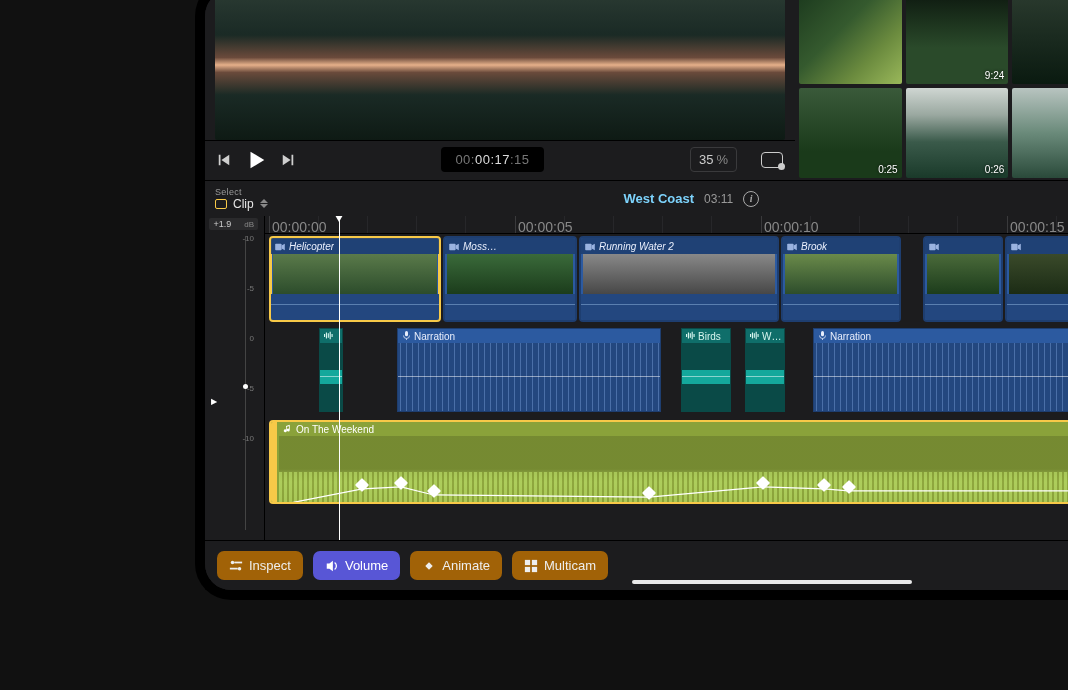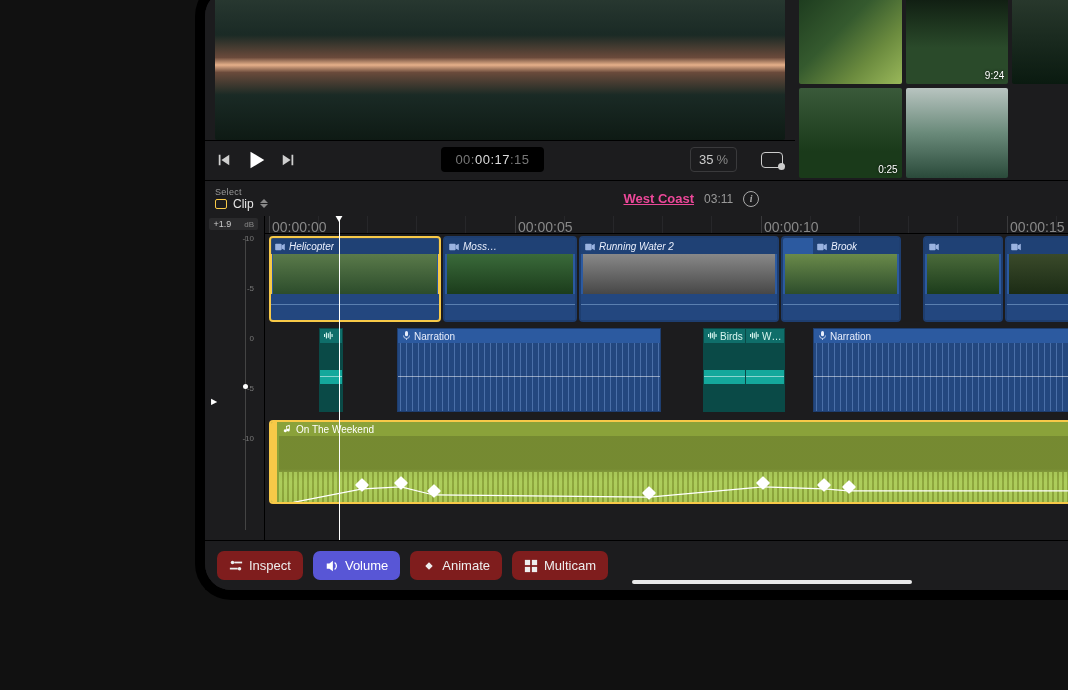--- a/index.html
+++ b/index.html
@@ -53,21 +53,21 @@
   .sel-col { display:flex; flex-direction:column; gap:0; }
   .sel-label { font-size: 9px; color: #999; letter-spacing:.3px; }
   .sel-val { display:flex; align-items:center; gap:6px; }
   .sel-chip { width:12px; height:10px; border: 1.5px solid #f7c948; border-radius:2px; }
   .sel-text { font-size: 12px; color:#e5e5e5; }
   .sort-ic { width:8px; display:flex; flex-direction:column; gap:1px; }
   .sort-ic span{ width:0;height:0;border-left:4px solid transparent;border-right:4px solid transparent;}
   .sort-ic .up{border-bottom:4px solid #888;}
   .sort-ic .dn{border-top:4px solid #888;}
   .spacer { flex: 1; }
-  .proj-title { color: #ec4899; font-size: 13px; font-weight: 600; text-decoration: underline; }
+  .proj-title { color: #7dd3fc; font-size: 13px; font-weight: 600; }
   .proj-dur { color: #999; font-size: 12px; }
   .info { width:16px; height:16px; border:1.2px solid #aaa; border-radius:50%; color:#aaa; font: italic 700 10px/14px serif; text-align:center; }
 
   
   .timeline { flex: 1; position: relative; background: #1c1c1e; display: flex; }
   .meter-col { width: 60px; background:#1c1c1e; border-right:1px solid #000; position:relative; }
   .db-readout { position:absolute; top:2px; right:6px; font-size:9px; color:#ccc; background:#2a2a2c; padding:1px 4px; border-radius:2px;}
   .db-unit { color:#888; font-size:8px; margin-left:13px; }
   .meter-scale { position:absolute; top:20px; bottom:10px; right:18px; width:1px; background:#444; }
   .meter-tick { position:absolute; right:10px; font-size:8px; color:#777; }
@@ -120,21 +120,21 @@
   .mclip::before { content:""; position:absolute; left:0; top:0; bottom:0; width:6px; background:#f7c948; }
   .mclip-head { position:relative; height:14px; padding-left:12px; display:flex; align-items:center; gap:4px; font-size:10px; color:#fff; }
   .note-ic svg { width:9px; height:9px; }
   .mclip-body { position:absolute; top:14px; left:8px; right:0; bottom:0; background: linear-gradient(180deg, rgba(0,0,0,.15) 0 50%, rgba(174, 206, 92, .9) 70%, #8aa23a 100%); }
   .mclip-wave { position:absolute; left:0; right:0; bottom:0; height:30px; background: repeating-linear-gradient(90deg, #aece5c 0 3px, #8aa23a 3px 5px); opacity:.85; }
   .vol-curve { position:absolute; left:0; right:0; top:0; bottom:0; pointer-events:none; }
   .kf { position:absolute; width:10px; height:10px; background:#fff; transform: translate(-50%,-50%) rotate(45deg); border-radius:1px; cursor:pointer; }
 
   
   .bottom { height: 50px; display:flex; align-items:center; gap:10px; padding: 0 12px; border-top:1px solid #000; }
-  .btn { display:inline-flex; align-items:center; gap:6px; padding: 7px 12px; border-radius:7px; background:#7f1d1d; color:#eee; font-size:13px; cursor:pointer; }
+  .btn { display:inline-flex; align-items:center; gap:6px; padding: 7px 12px; border-radius:7px; background:#a16207; color:#eee; font-size:13px; cursor:pointer; }
   .btn.active { background:#5856d6; color:#fff; }
   .btn .ic { display:inline-flex; }
   .btn svg { width:14px; height:14px; }
   .home-ind { position:absolute; bottom:6px; left:50%; transform:translateX(-10%); width:280px; height:4px; border-radius:3px; background:#fff; opacity:.9; }
 </style>
 </head>
 <body>
 
 <div class="device">
   <div class="screen">
@@ -170,20 +170,23 @@
         </div>
       </div>
       <div class="media" id="media">
           <div class="thumb th1"></div>
           <div class="thumb th2">
             <span class="dur">9:24</span>
           </div>
           <div class="thumb th3"></div>
           <div class="thumb th4">
             <span class="dur">0:25</span>
+          </div>
+          <div class="thumb th5">
+            <span class="dur">0:26</span>
           </div>
           <div class="thumb th6"></div>
         </div>
     </div>
 
     <div class="titlebar">
 
       <div class="sel-col">
         <span class="sel-label">Select</span>
         <span class="sel-val">
@@ -272,21 +275,21 @@
               <div class="vclip-head">
                 <span class="cam-ic"><svg viewBox="0 0 12 10" fill="currentColor">
                     <rect x="0" y="1" width="8" height="8" rx="1"></rect>
                     <polygon points="8,3 12,1 12,9 8,7"></polygon>
                   </svg></span>
                 <span class="vclip-name">Running Water 2</span>
               </div>
               <div class="vthumb vt3"></div>
               <div class="vclip-wave"></div>
             </div>
-            <div class="vclip" style="left: 516px; width: 120px; padding-left: 30px;">
+            <div class="vclip" style="left: 516px; width: 120px;">
               <div class="vclip-head">
                 <span class="cam-ic"><svg viewBox="0 0 12 10" fill="currentColor">
                     <rect x="0" y="1" width="8" height="8" rx="1"></rect>
                     <polygon points="8,3 12,1 12,9 8,7"></polygon>
                   </svg></span>
                 <span class="vclip-name">Brook</span>
               </div>
               <div class="vthumb vt5"></div>
               <div class="vclip-wave"></div>
             </div>
@@ -335,21 +338,21 @@
                     <rect x="3" y="0" width="4" height="7" rx="2"></rect>
                     <path d="M1 6a4 4 0 0 0 8 0" fill="none" stroke="currentColor"></path>
                     <rect x="4.5" y="10" width="1" height="2"></rect>
                   </svg></span>
                 <span>Narration</span>
               </div>
               <div class="aclip-body">
                 <div class="aclip-mid" style="top:48%"></div>
               </div>
             </div>
-            <div class="aclip sfx" style="left: 438px; width: 50px;">
+            <div class="aclip sfx" style="left: 416px; width: 50px;">
               <div class="aclip-head">
                 <span class="wave-ic"><svg viewBox="0 0 12 10" fill="currentColor">
                     <rect x="0" y="3" width="1.5" height="4"></rect>
                     <rect x="2.5" y="1" width="1.5" height="8"></rect>
                     <rect x="5" y="2" width="1.5" height="6"></rect>
                     <rect x="7.5" y="0" width="1.5" height="10"></rect>
                     <rect x="10" y="3" width="1.5" height="4"></rect>
                   </svg></span>
                 <span>Birds</span>
               </div>

